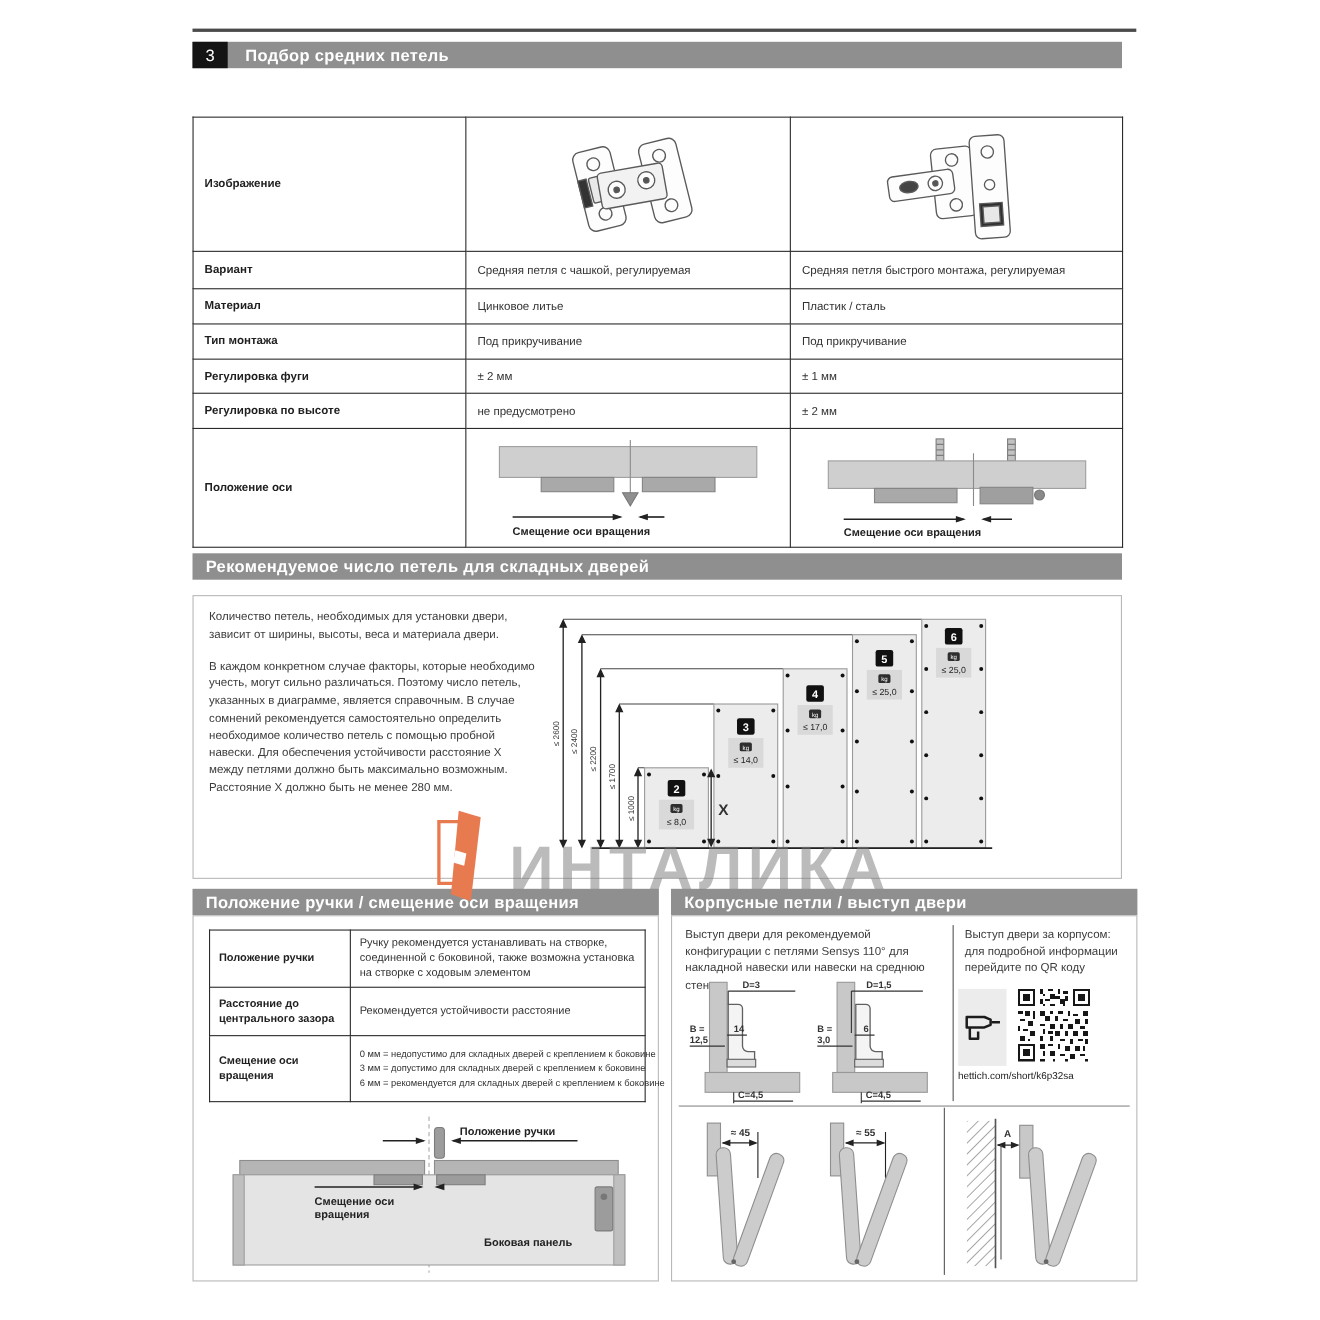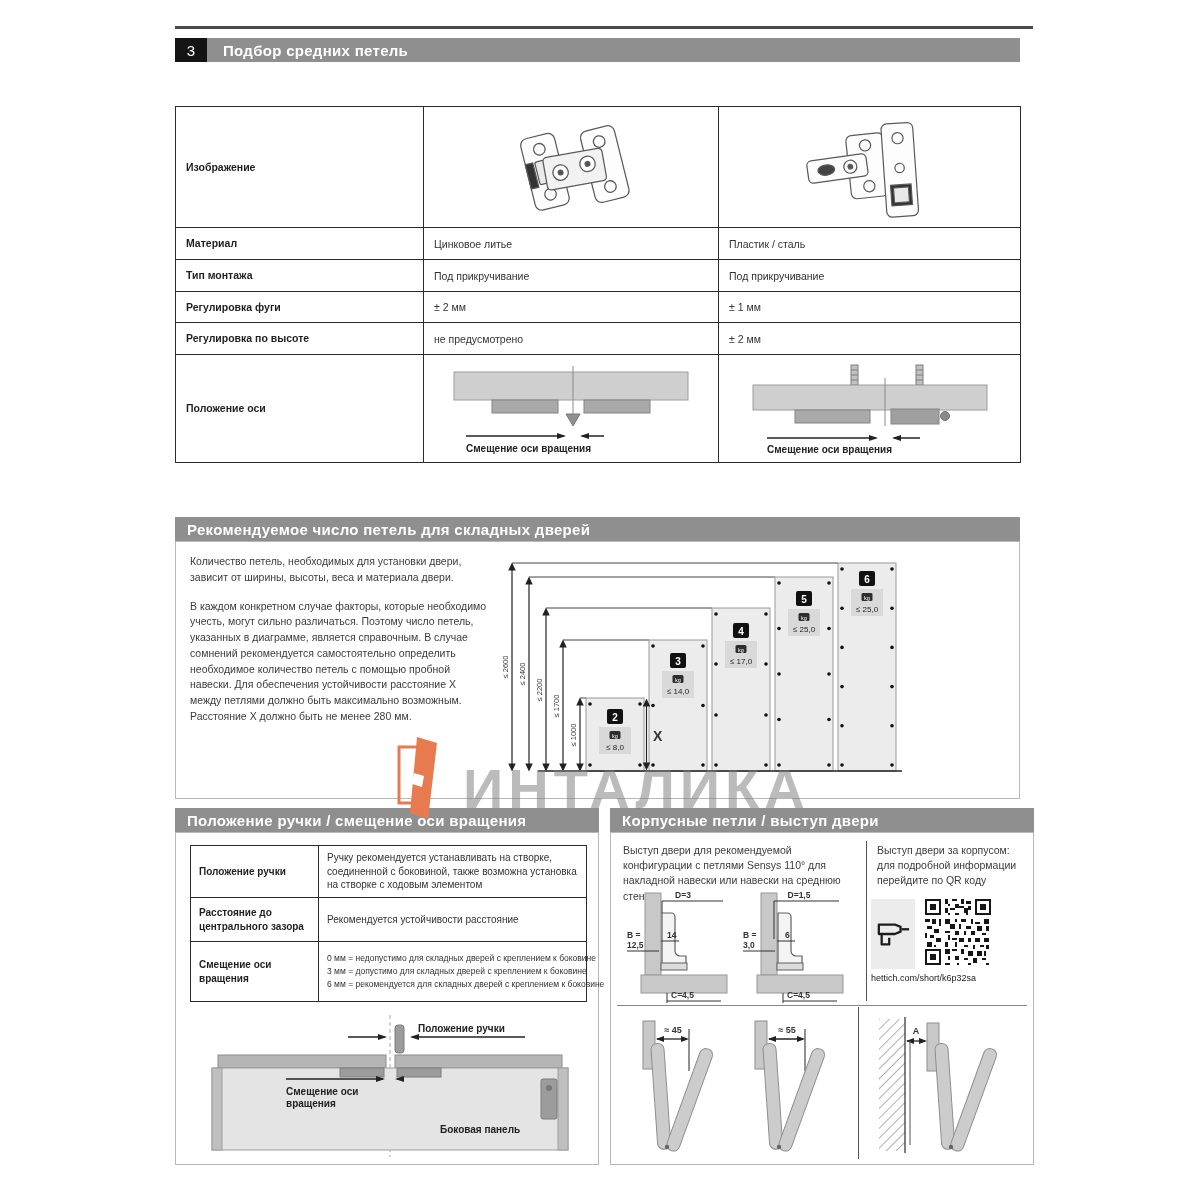--- a/index.html
+++ b/index.html
@@ -99,20 +99,25 @@
             <g transform="rotate(-8 55 62)">
               <rect x="18" y="50" width="64" height="24" rx="5"></rect>
               <ellipse cx="38" cy="62" rx="9" ry="5.5" fill="#444"></ellipse>
               <circle cx="64" cy="62" r="7"></circle>
                   <circle cx="64" cy="62" r="2.5" fill="#555"></circle>
             </g>
           </g>
         </svg>
       </td>
     </tr>
+    <tr style="height:34px">
+      <td class="lab">Вариант</td>
+      <td>Средняя петля с чашкой, регулируемая</td>
+      <td>Средняя петля быстрого монтажа, регулируемая</td>
+    </tr>
     <tr style="height:32px">
       <td class="lab">Материал</td>
       <td>Цинковое литье</td>
       <td>Пластик / сталь</td>
     </tr>
     <tr style="height:32px">
       <td class="lab">Тип монтажа</td>
       <td>Под прикручивание</td>
       <td>Под прикручивание</td>
     </tr>
@@ -165,21 +170,21 @@
           <polygon points="134,75 134,81 143,78" fill="#222"></polygon>
           <line x1="185" y1="78" x2="159" y2="78" stroke="#222" stroke-width="1.5"></line>
           <polygon points="166,75 166,81 157,78" fill="#222"></polygon>
           <text x="32" y="93" font-size="10" font-weight="bold" fill="#222">Смещение оси вращения</text>
         </svg>
       </td>
     </tr>
   </tbody>
     </table>
 
-  <div class="abs bar" style="left:175px;top:517px;width:845px;">
+  <div class="abs bar" style="left:175px;top:503px;width:845px;">
     <div class="t">Рекомендуемое число петель для складных дверей</div>
   </div>
   <div class="abs panelbody" style="left:175px;top:541px;width:843px;height:256px;">
     <div class="abs sec2text" style="left:14px;top:12px;width:300px;">
       <p>Количество петель, необходимых для установки двери, зависит от ширины, высоты, веса и материала двери.</p>
       <p>В каждом конкретном случае факторы, которые необходимо учесть, могут сильно различаться. Поэтому число петель, указанных в диаграмме, является справочным. В случае сомнений рекомендуется самостоятельно определить необходимое количество петель с помощью пробной навески. Для обеспечения устойчивости расстояние X между петлями должно быть максимально возможным. Расстояние X должно быть не менее 280 мм.</p>
     </div>
     <svg class="abs" style="left:322px;top:7px;" width="520" height="246" viewBox="0 0 520 246">
 
       <g stroke="#444" stroke-width="1">

